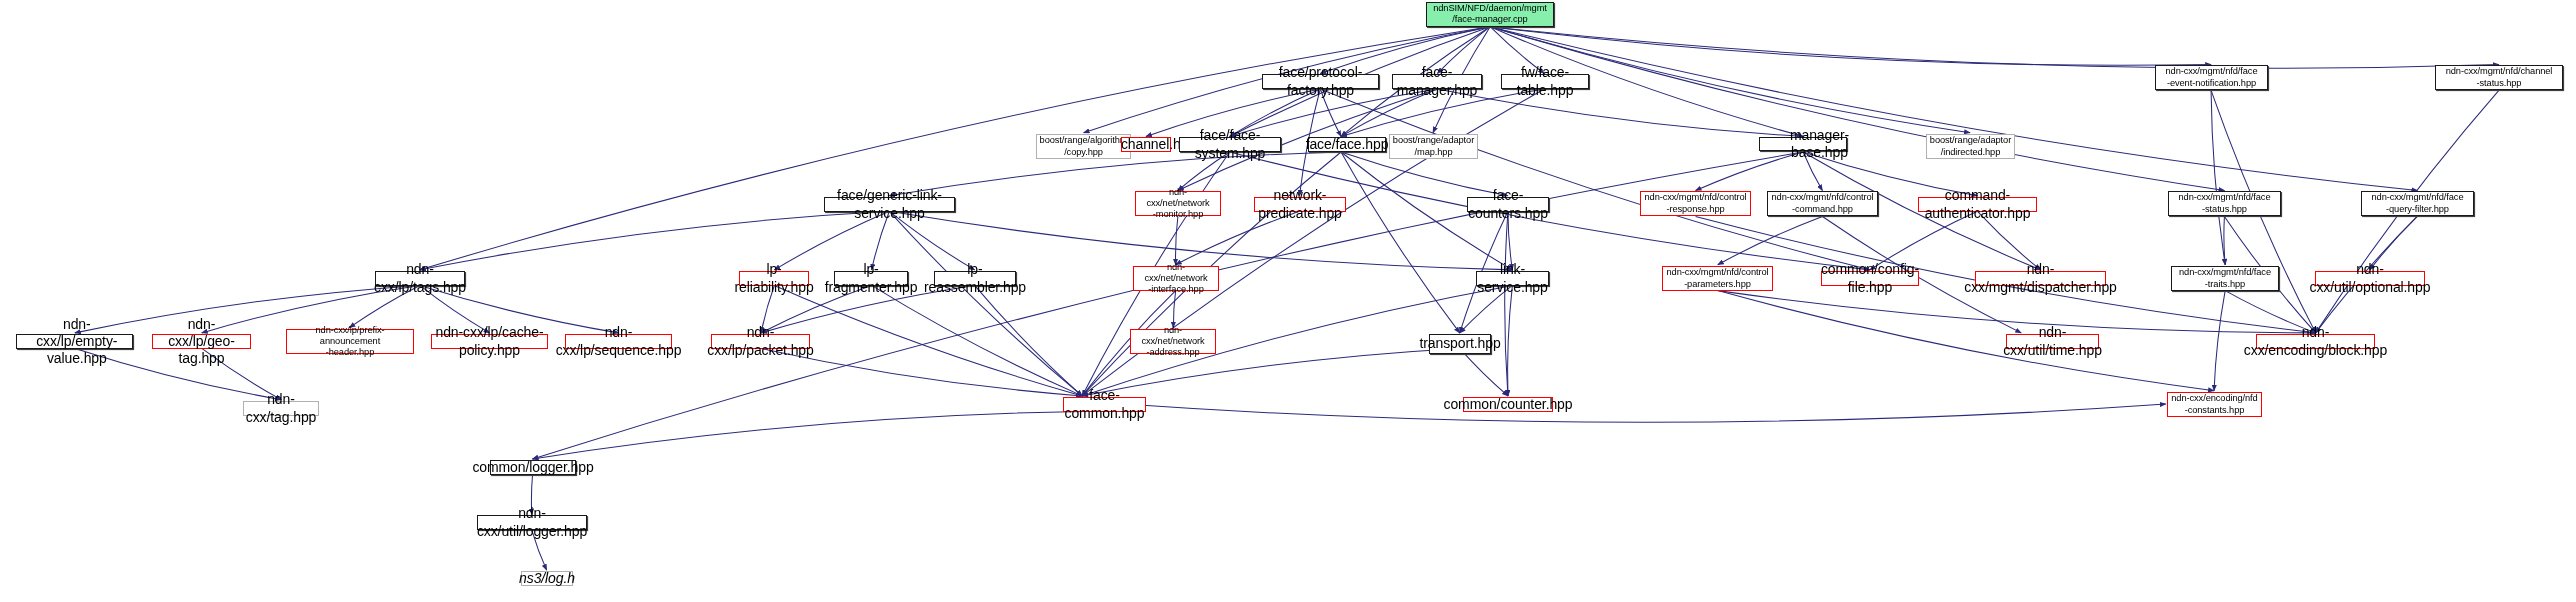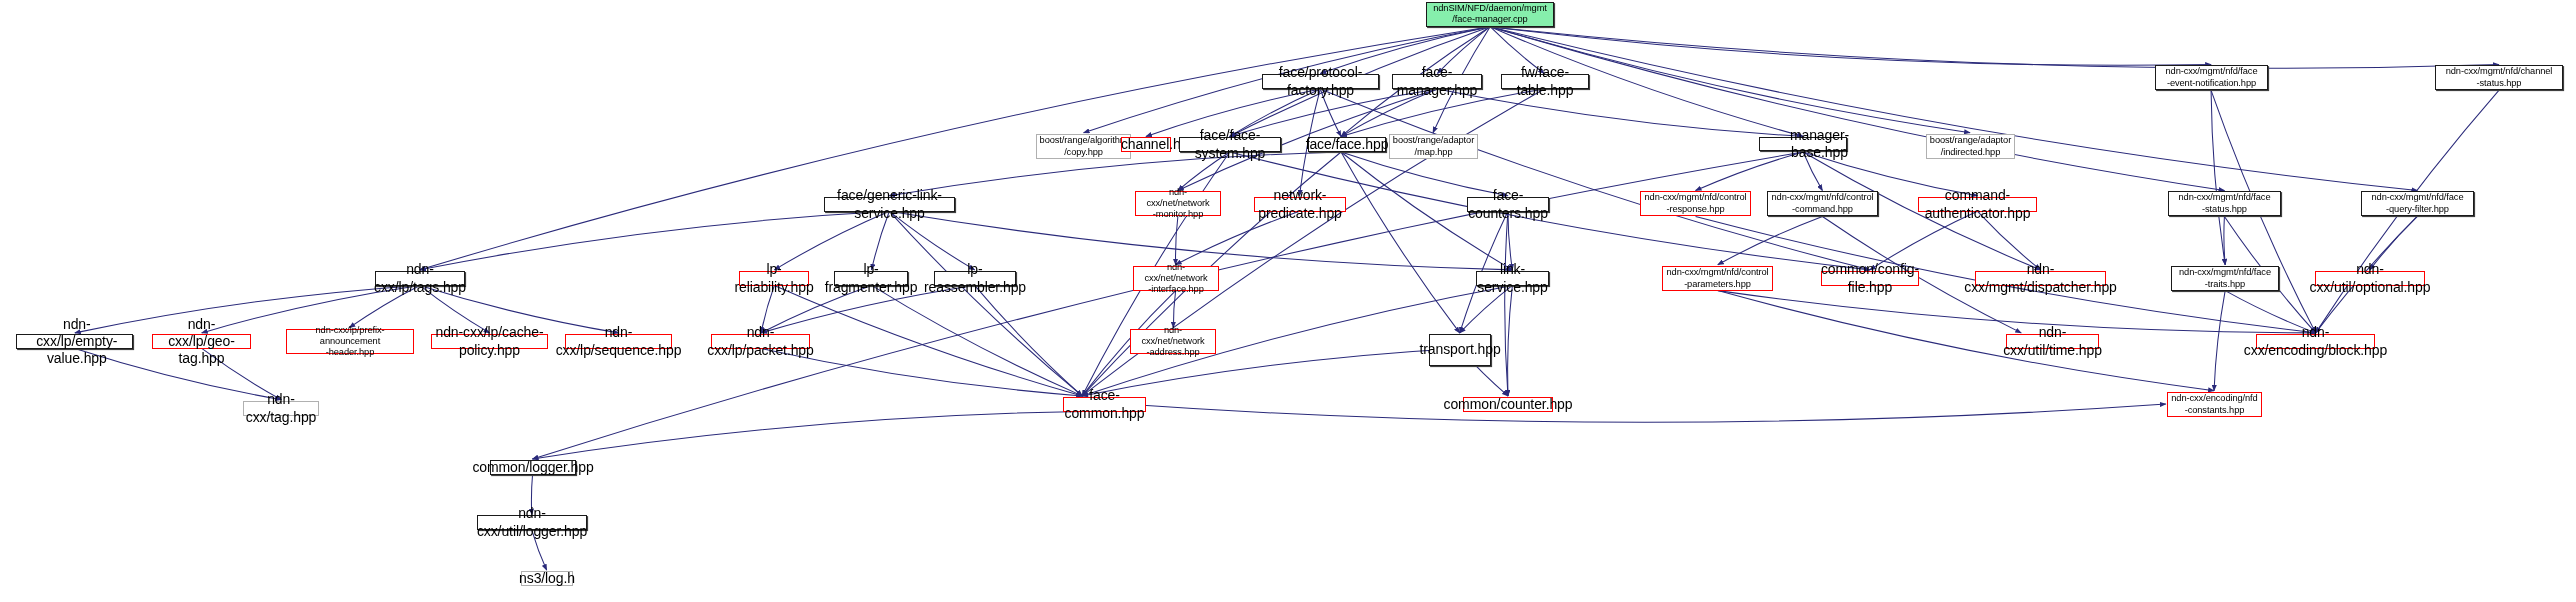--- a/index.html
+++ b/index.html
@@ -169,26 +169,26 @@
       <div class="node b-red" style="left: 2315px; top: 271px; width: 110px; height: 15px;">ndn-cxx/util/optional.hpp</div>
       <div class="node b-black" style="left: 16.3px; top: 334px; width: 117px; height: 15px; padding-left: 7px;">ndn-cxx/lp/empty-value.hpp</div>
       <div class="node b-red" style="left: 152px; top: 334px; width: 99px; height: 15px;">ndn-cxx/lp/geo-tag.hpp</div>
       <div class="node b-red" style="left: 286px; top: 329px; width: 128px; height: 25px; font-size: 9.3px;">ndn-cxx/lp/prefix-announcement
 -header.hpp</div>
       <div class="node b-red" style="left: 431px; top: 334px; width: 117px; height: 15px;">ndn-cxx/lp/cache-policy.hpp</div>
       <div class="node b-red" style="left: 565px; top: 334px; width: 107px; height: 15px;">ndn-cxx/lp/sequence.hpp</div>
       <div class="node b-red" style="left: 711px; top: 334px; width: 99px; height: 15px;">ndn-cxx/lp/packet.hpp</div>
       <div class="node b-red" style="left: 1130px; top: 329px; width: 86px; height: 25px; font-size: 9.3px;">ndn-cxx/net/network
 -address.hpp</div>
-      <div class="node b-black" style="left: 1429px; top: 334px; width: 62px; height: 32px;">transport.hpp</div>
+      <div class="node b-black" style="left: 1429px; top: 334px; width: 62px; height: 20px;">transport.hpp</div>
       <div class="node b-red" style="left: 1974px; top: 334px; width: 93px; height: 15px; margin-left: 32px;">ndn-cxx/util/time.hpp</div>
       <div class="node b-red" style="left: 2256px; top: 334px; width: 119px; height: 15px;">ndn-cxx/encoding/block.hpp</div>
       <div class="node b-red" style="left: 1041px; top: 397px; width: 83px; height: 15px; margin-left: 22px;">face-common.hpp</div>
       <div class="node b-red" style="left: 1463px; top: 397px; width: 90px; height: 15px;">common/counter.hpp</div>
       <div class="node b-red" style="left: 2167px; top: 392px; width: 95px; height: 25px; font-size: 9.3px;">ndn-cxx/encoding/nfd
 -constants.hpp</div>
       <div class="node b-grey" style="left: 243px; top: 401px; width: 76px; height: 15px;">ndn-cxx/tag.hpp</div>
       <div class="node b-black" style="left: 490px; top: 460px; width: 86px; height: 15px;">common/logger.hpp</div>
       <div class="node b-black" style="left: 477px; top: 515px; width: 110px; height: 15px;">ndn-cxx/util/logger.hpp</div>
-      <div class="node b-grey" style="left: 521px; top: 571px; width: 52px; height: 15px;">ns3/log.h</div>
+      <div class="node b-grey" style="left: 521px; top: 571px; width: 52px; height: 15px; font-style: italic;">ns3/log.h</div>
     </div>
 </div>
 
 
 </body></html>

